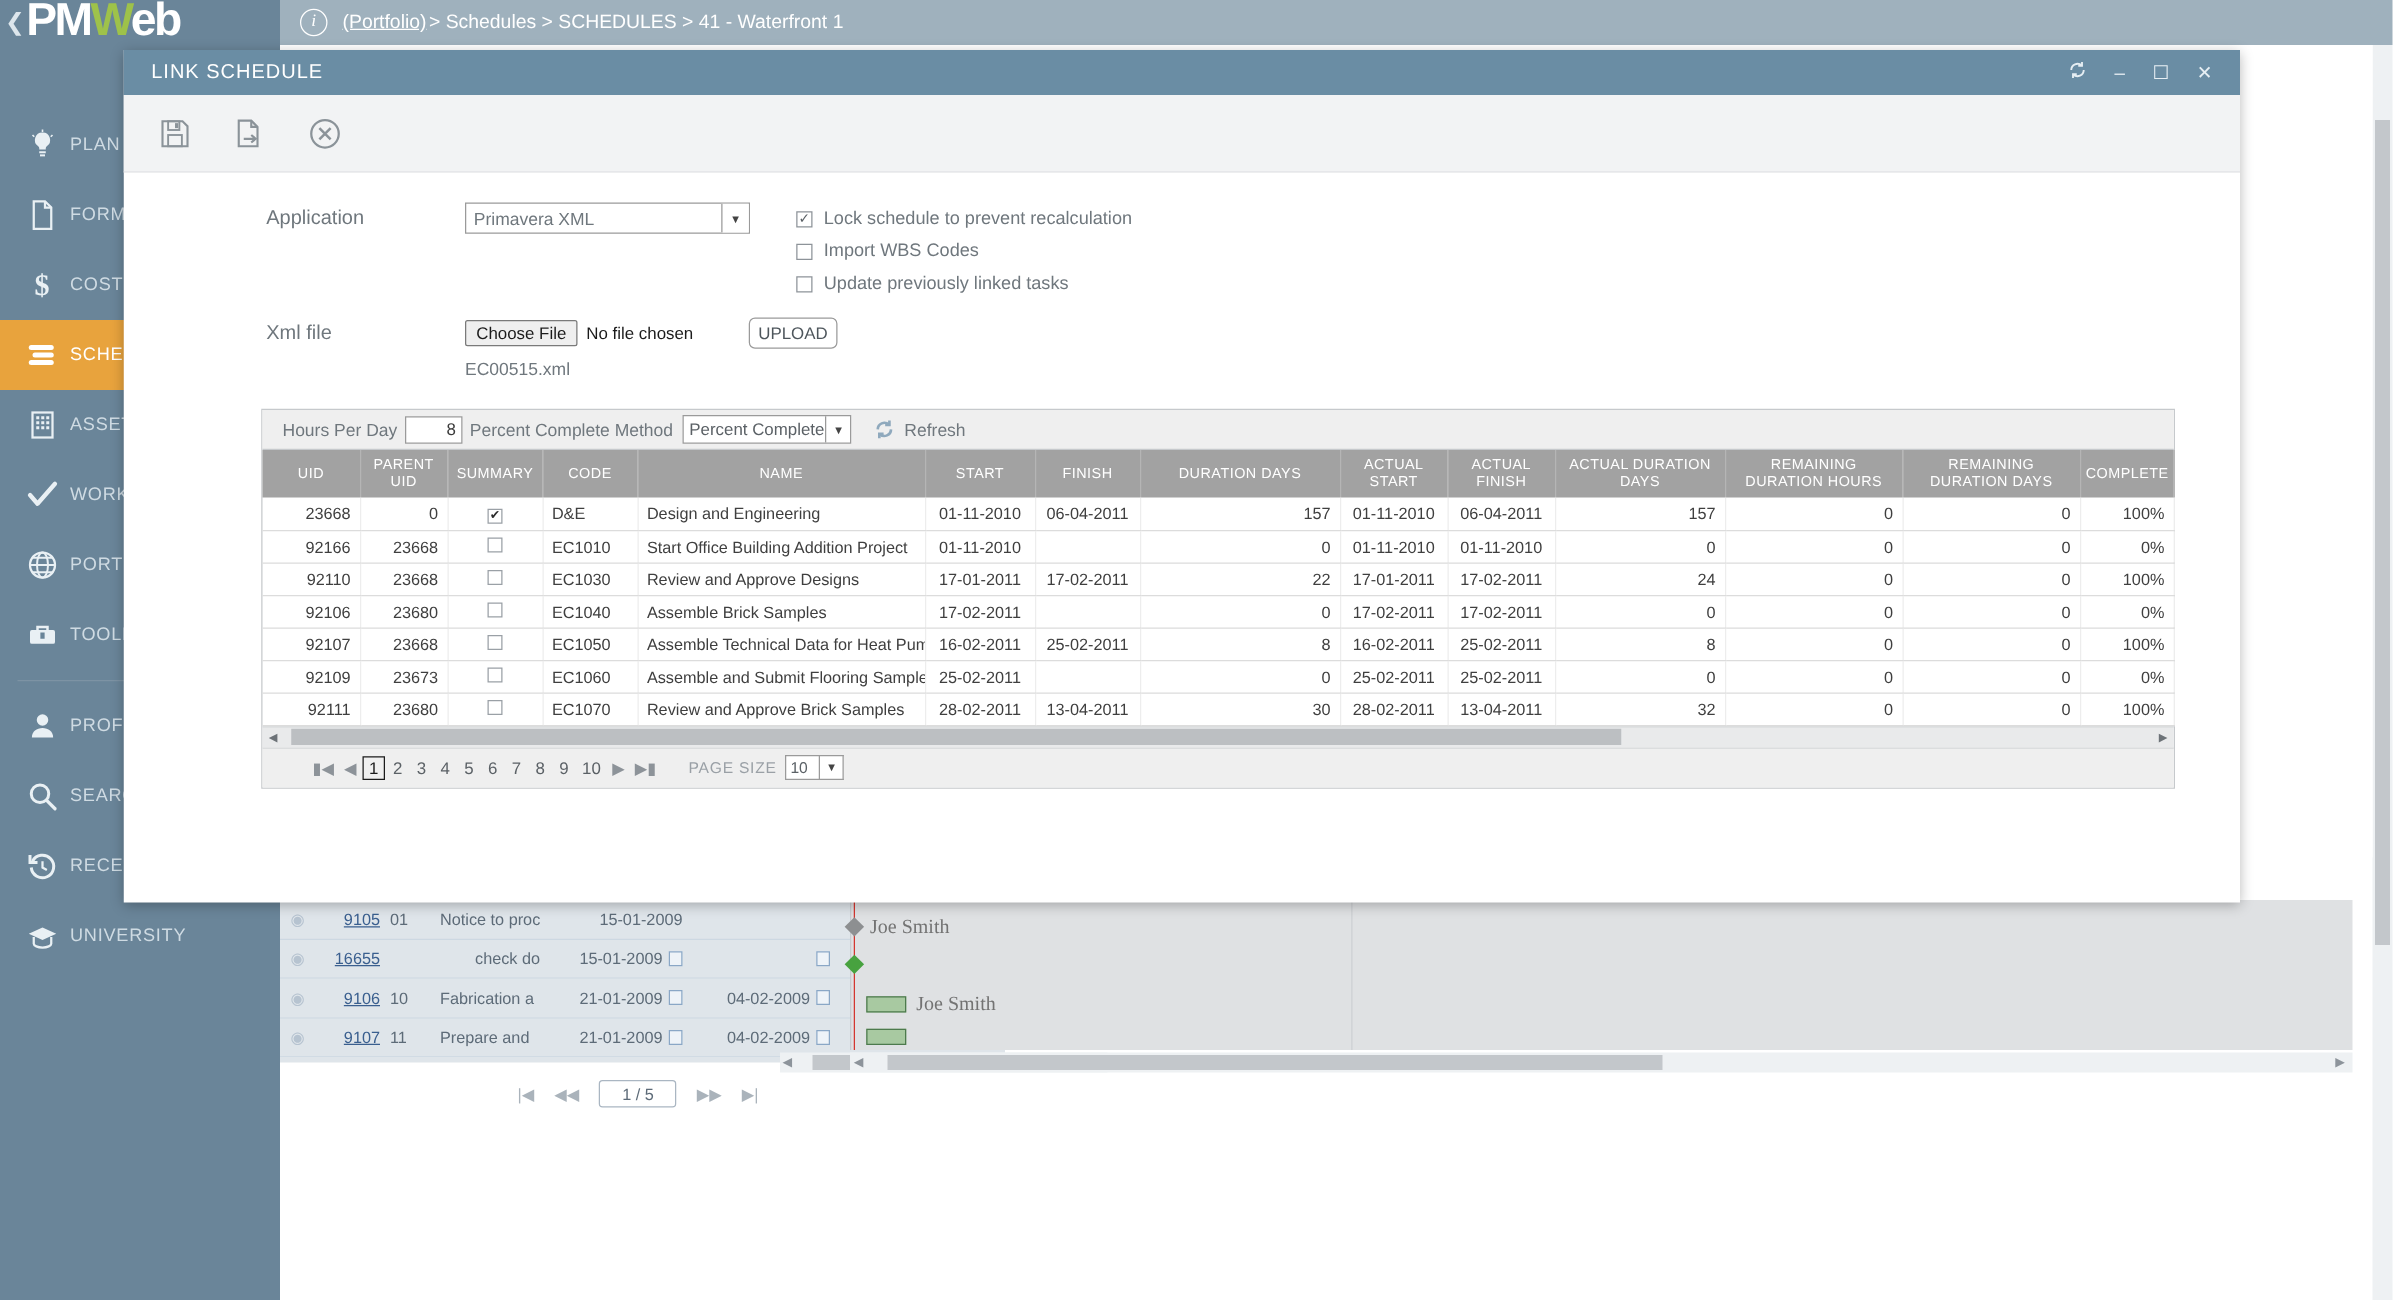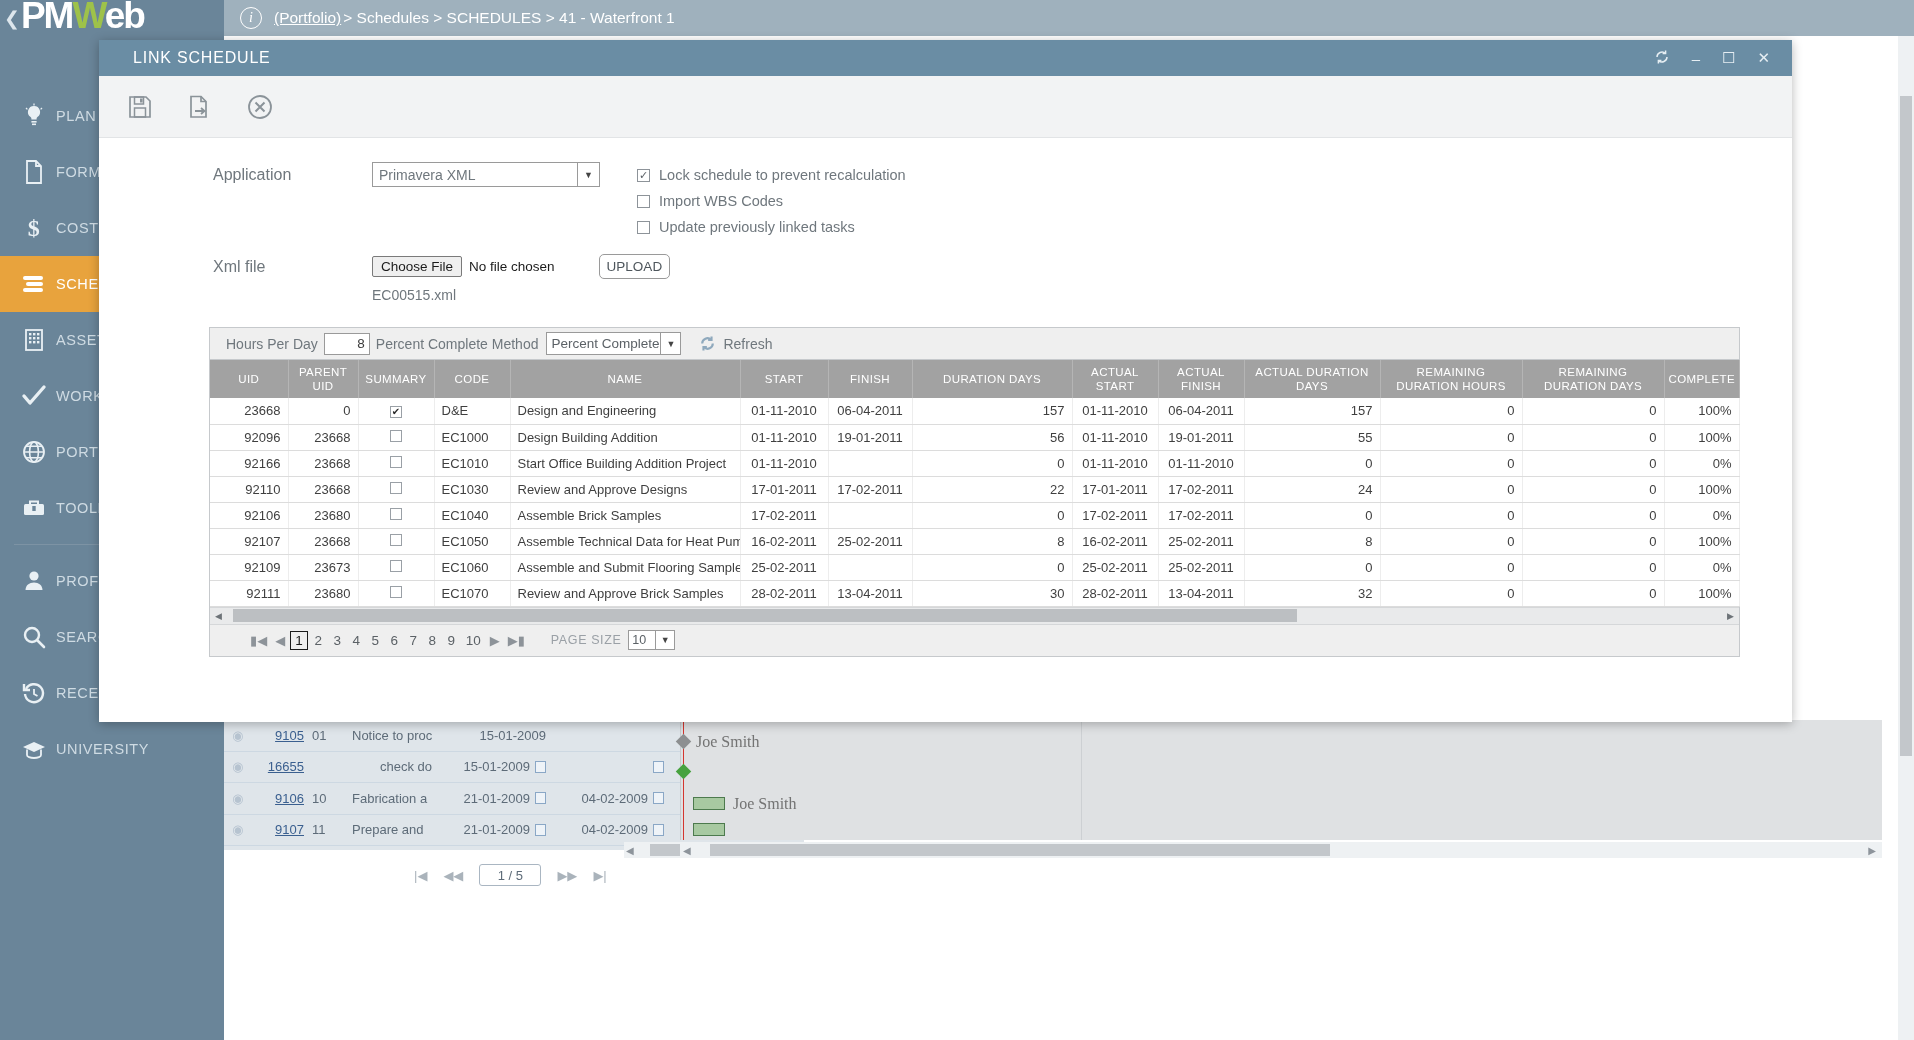--- a/index.html
+++ b/index.html
@@ -148,21 +148,21 @@
     background: #ffffff;
   }
 
   
   #dialog {
     position: absolute; left: 99px; top: 40px; width: 1693px; height: 682px;
     background: #ffffff; box-shadow: 0 2px 10px rgba(0,0,0,0.28);
   }
   #dlg-title {
     height: 36px; background: #6a8da4; display: flex; align-items: center;
-    padding: 0 12px 0 34px; color: #ffffff;
+    padding: 0 12px 0 22px; color: #ffffff;
   }
   #dlg-title .t {
     font-size: 16px; letter-spacing: 0.8px;
   }
   #dlg-title .wctl { margin-left: auto; display: flex; align-items: center; gap: 22px;
                      padding-right: 10px; }
   #dlg-title .wbtn { color: #e6eef3; font-size: 15px; cursor: default; }
 
   #dlg-toolbar {
     height: 62px; background: #f2f3f4; display: flex; align-items: center;
@@ -710,36 +710,20 @@
                 <td class="ctr">06-04-2011</td>
                 <td class="num">157</td>
                 <td class="ctr">01-11-2010</td>
                 <td class="ctr">06-04-2011</td>
                 <td class="num">157</td>
                 <td class="num">0</td>
                 <td class="num">0</td>
                 <td class="num">100%</td>
               </tr>
               <tr>
-                <td class="num">92096</td>
-                <td class="num">23668</td>
-                <td class="ctr"><span class="cellchk"></span></td>
-                <td>EC1000</td>
-                <td>Design Building Addition</td>
-                <td class="ctr">01-11-2010</td>
-                <td class="ctr">19-01-2011</td>
-                <td class="num">56</td>
-                <td class="ctr">01-11-2010</td>
-                <td class="ctr">19-01-2011</td>
-                <td class="num">55</td>
-                <td class="num">0</td>
-                <td class="num">0</td>
-                <td class="num">100%</td>
-              </tr>
-              <tr>
                 <td class="num">92166</td>
                 <td class="num">23668</td>
                 <td class="ctr"><span class="cellchk"></span></td>
                 <td>EC1010</td>
                 <td>Start Office Building Addition Project</td>
                 <td class="ctr">01-11-2010</td>
                 <td class="ctr"></td>
                 <td class="num">0</td>
                 <td class="ctr">01-11-2010</td>
                 <td class="ctr">01-11-2010</td>

